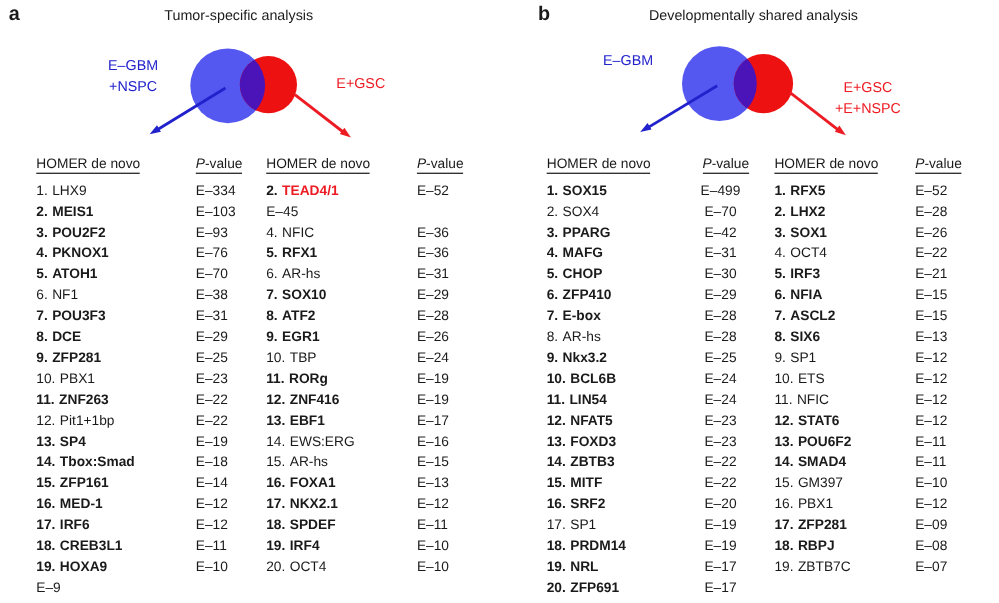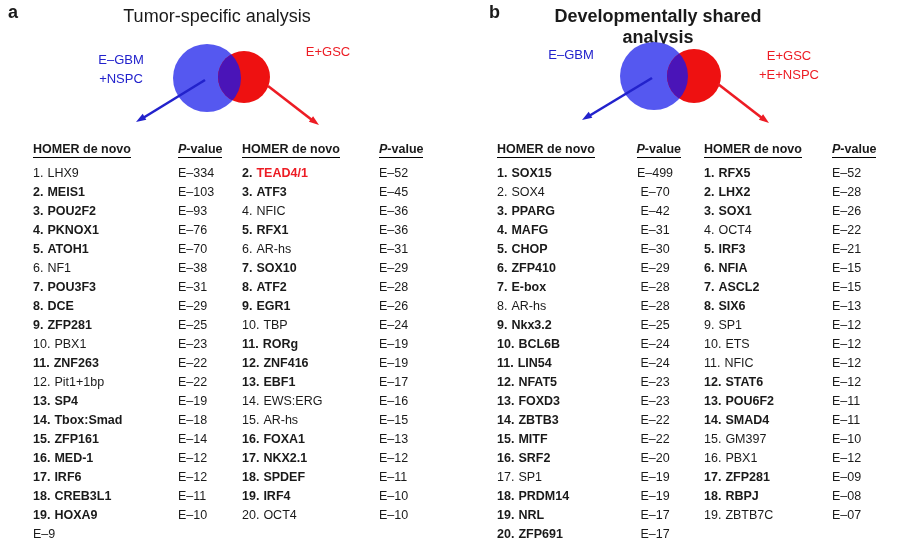--- a/index.html
+++ b/index.html
@@ -1,40 +1,40 @@
 <!DOCTYPE html>
 <html style="--background: #ffffff; --text: #1a1a1a; --blue_label: #2222cc; --red_label: #ed1c24; --venn_blue: #5558f0; --venn_red: #ee1111; --venn_overlap: #4a14b8; --arrow_blue: #2222cc; --arrow_red: #ed1c24; --highlight_red: #ed1c24;"><head>
 <meta charset="utf-8">
 <style>
   html,body{margin:0;padding:0;background:#fff;}
   #figure{position:relative;width:908px;height:548px;background:var(--background,#fff);
           font-family:"Liberation Sans","DejaVu Sans",sans-serif;color:var(--text,#1a1a1a);
           overflow:hidden;}
   .panel-letter{position:absolute;top:2px;font-size:18px;font-weight:bold;}
   #letter-a{left:8px;} #letter-b{left:489px;}
-  .panel-title{position:absolute;top:6px;width:270px;text-align:center;font-size:18px;}
-  #title-a{left:82px;} #title-b{left:523px;font-weight:bold;}
+  .panel-title{position:absolute;top:6px;width:270px;text-align:center;font-size:13px;}
+  #title-a{left:82px;} #title-b{left:550px;}
   .venn{position:absolute;top:26px;width:230px;height:108px;}
   #venn-a{left:110px;} #venn-b{left:556px;}
   .arrow-line{stroke-width:2.6px;fill:none;}
   .venn-label{position:absolute;font-size:13px;line-height:19px;text-align:center;white-space:nowrap;}
   .blue-label{color:var(--blue_label,#2222cc);}
-  .red-label{color:var(--red_label,#ed1c24);}
+  .red-label{color:var(--red_label,#ed1c24);margin-top:24px;}
   #label-a-blue{left:84px;top:50px;width:74px;}
   #label-a-red{left:292px;top:42px;width:72px;}
   #label-b-blue{left:535px;top:45px;width:72px;}
   #label-b-red{left:742px;top:46px;width:94px;}
 
   .motif-table{position:absolute;top:142px;font-size:12.5px;}
   #tbl-a1{left:33px;}  #tbl-a1 .name-cell{width:145px;} #tbl-a1 .p-cell{width:58px;}
   #tbl-a2{left:242px;} #tbl-a2 .name-cell{width:137px;} #tbl-a2 .p-cell{width:55px;}
   #tbl-b1{left:497px;} #tbl-b1 .name-cell{width:132px;} #tbl-b1 .p-cell{width:52px;text-align:center;}
   #tbl-b1 .p-hdr-wrap{text-align:right;}
   #tbl-b2{left:704px;} #tbl-b2 .name-cell{width:128px;} #tbl-b2 .p-cell{width:56px;}
-  .thead{display:flex;margin-bottom:6px;font-weight:bold;}
+  .thead{display:flex;margin-bottom:6px;}
   .hdr{border-bottom:1.6px solid #000;padding-bottom:1px;display:inline-block;}
   .p-hdr i{font-style:italic;}
   .row{display:flex;height:19px;line-height:19px;}
   .name-cell{display:inline-block;white-space:nowrap;}
   .p-cell{display:inline-block;white-space:nowrap;}
   .rank{margin-right:4px;}
   .row.bold .rank,.row.bold .gene{font-weight:bold;}
   .gene.red{color:var(--highlight_red,#ed1c24);}
 </style>
 </head>
@@ -209,21 +209,20 @@
     </div>
     <div class="tbody">
 
 
         <div class="row bold">
           <span class="name-cell"><span class="rank">2.</span><span class="gene red">TEAD4/1</span></span>
           <span class="p-cell">E–52</span>
         </div>
 
         <div class="row bold">
-          <span class="name-cell"><span class="rank">3.</span><span class="gene">ATF3</span></span>
           <span class="p-cell">E–45</span>
         </div>
 
         <div class="row">
           <span class="name-cell"><span class="rank">4.</span><span class="gene">NFIC</span></span>
           <span class="p-cell">E–36</span>
         </div>
 
         <div class="row bold">
           <span class="name-cell"><span class="rank">5.</span><span class="gene">RFX1</span></span>

